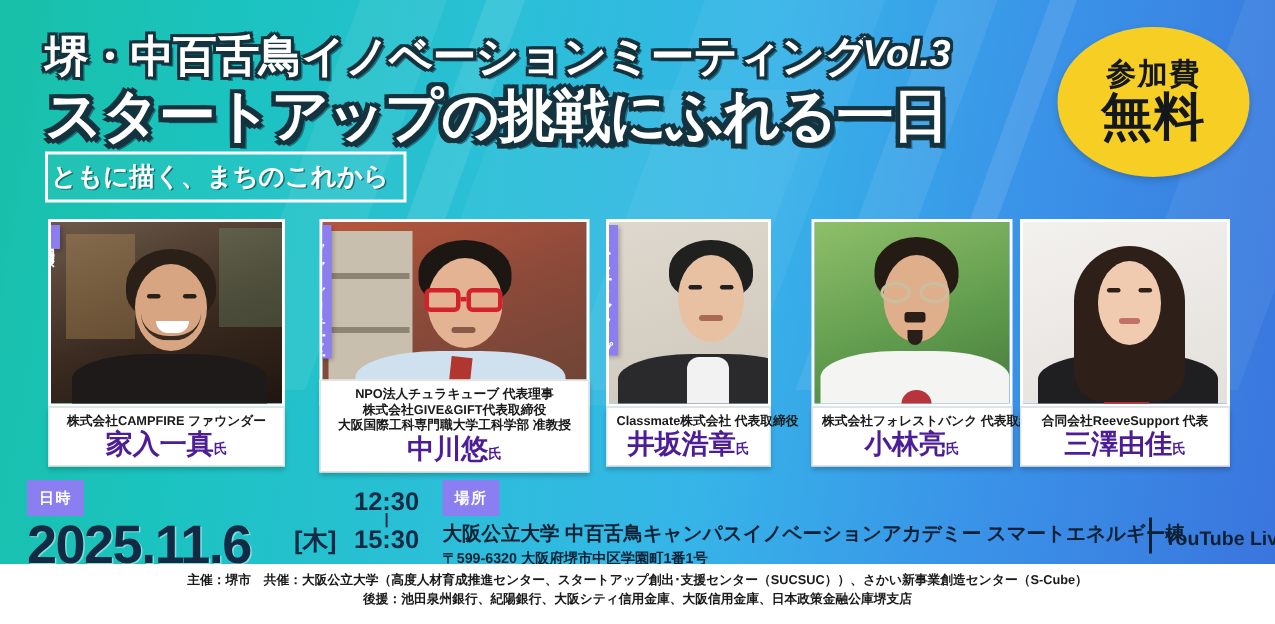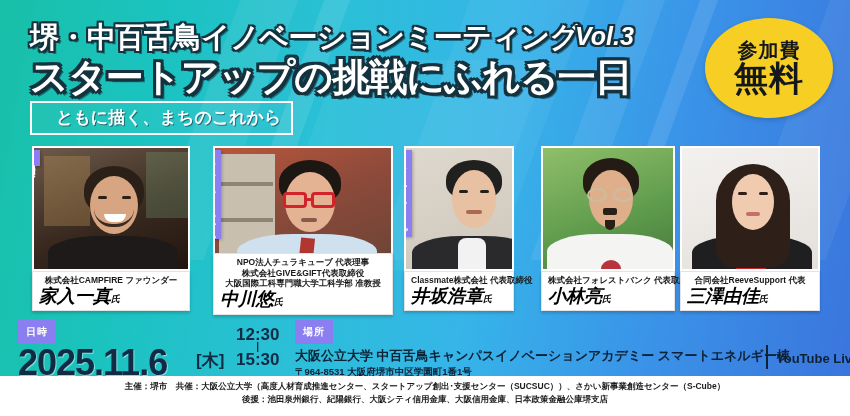--- a/index.html
+++ b/index.html
@@ -43,21 +43,21 @@
     position:absolute;left:30px;top:52px;
     font-size:38px;font-weight:bold;letter-spacing:-1px;color:#ffffff;
     white-space:nowrap;
     text-shadow:
       3px 0 0 #14333f,-3px 0 0 #14333f,0 3px 0 #14333f,0 -3px 0 #14333f,
       3px 3px 0 #14333f,-3px 3px 0 #14333f,3px -3px 0 #14333f,-3px -3px 0 #14333f,
       4px 4px 0 rgba(10,40,52,.5);
   }
   .subtitle-box{
     position:absolute;left:30px;top:101px;
-    border:2px solid #ffffff;padding:3px 10px 4px 24px;
+    border:2px solid #ffffff;padding:3px 10px 4px 2px;
     background:rgba(255,255,255,0.04);
   }
   .subtitle-box span{
     font-size:17px;font-weight:bold;color:#ffffff;white-space:nowrap;
     text-shadow:1px 1px 0 rgba(12,50,60,.6);
   }
   .free-badge{
     position:absolute;left:705px;top:18px;width:128px;height:100px;
     border-radius:50%;background:#f7ce24;
     display:flex;flex-direction:column;align-items:center;justify-content:center;
@@ -81,21 +81,21 @@
     font-size:10px;font-weight:bold;letter-spacing:1px;
     padding:6px 3px;box-shadow:1px 1px 3px rgba(0,0,0,.25);
     white-space:nowrap;
   }
   .namebox{
     position:relative;background:#ffffff;border:1px solid #e3e3e3;
     padding:3px 6px 4px 6px;box-sizing:border-box;
     box-shadow:0 2px 3px rgba(0,0,0,.2);text-align:center;
   }
   .namebox .affil{font-size:8.5px;font-weight:bold;color:#1a1a1a;line-height:1.25;white-space:nowrap;}
-  .namebox .pname{font-size:18px;font-weight:bold;color:#000000;text-align:left;line-height:1.1;margin-top:1px;font-style:italic;}
+  .namebox .pname{font-size:18px;font-weight:bold;color:#4c1d95;text-align:center;line-height:1.1;margin-top:1px;}
   .namebox .pname .sfx{font-size:9px;font-weight:bold;}
 
   
   .face{position:absolute;border-radius:50%;}
   .hair{position:absolute;border-radius:50% 50% 40% 40%;}
   .body{position:absolute;border-radius:40% 40% 0 0;}
 
   
   .infobar{position:absolute;left:0;top:318px;width:850px;height:58px;}
   .tag{
@@ -262,21 +262,21 @@
     </div>
     <div class="dow">[木]</div>
     <div class="time-wrap">
       <div>12:30</div>
       <div class="time-dash">|</div>
       <div>15:30</div>
     </div>
     <div class="venue-wrap">
       <span class="tag">場所</span>
       <div class="venue-main">大阪公立大学 中百舌鳥キャンパスイノベーションアカデミー  スマートエネルギー棟</div>
-      <div class="venue-sub">〒964-8531 大阪府堺市中区学園町1番1号</div>
+      <div class="venue-sub">〒599-6320 大阪府堺市中区学園町1番1号</div>
     </div>
     <div class="yt-div"></div>
     <div class="yt">YouTube Live</div>
   </div>
 
   <div class="footer">
     <div>主催：堺市　共催：大阪公立大学（高度人材育成推進センター、スタートアップ創出･支援センター（SUCSUC））、さかい新事業創造センター（S-Cube）</div>
     <div>後援：池田泉州銀行、紀陽銀行、大阪シティ信用金庫、大阪信用金庫、日本政策金融公庫堺支店</div>
   </div>
 

